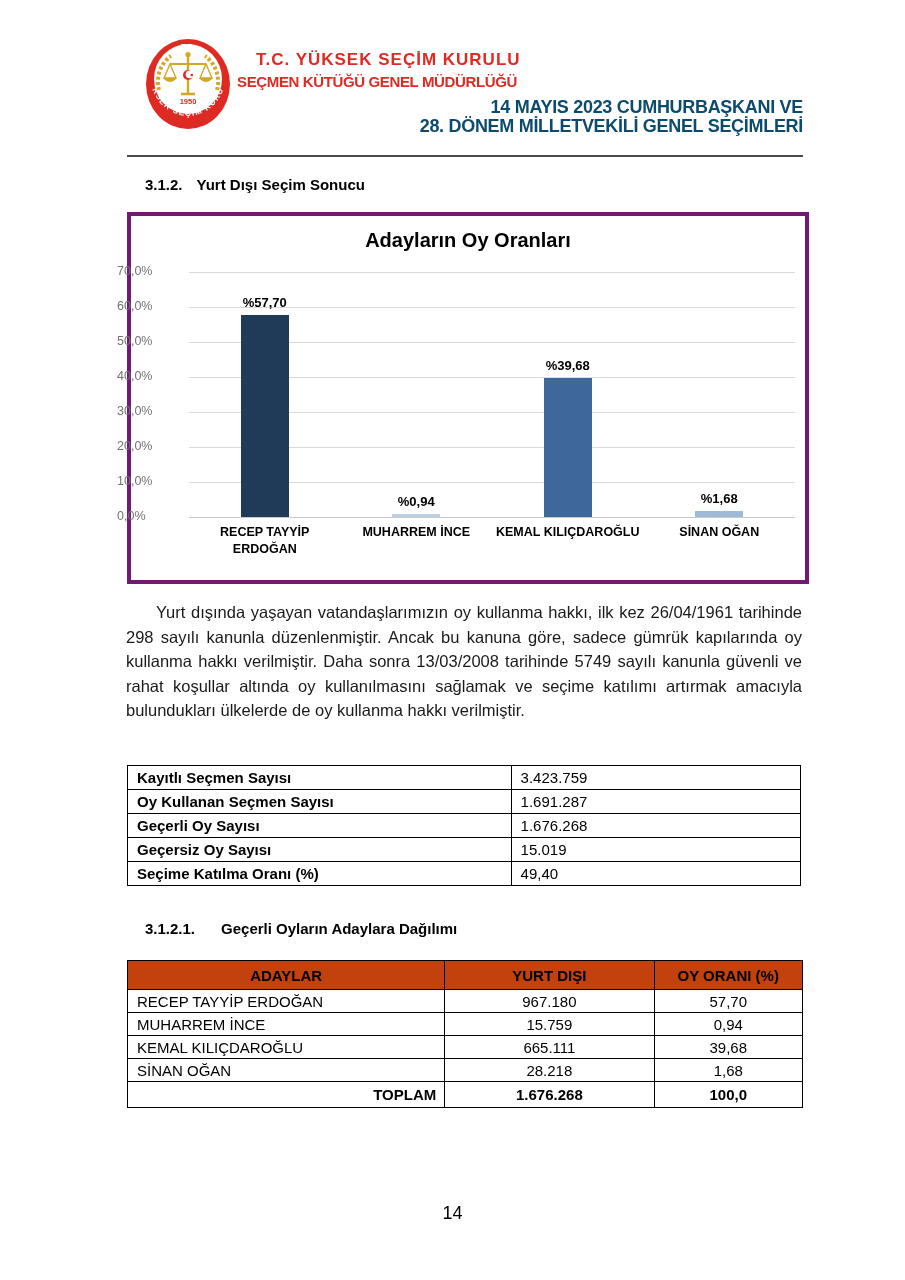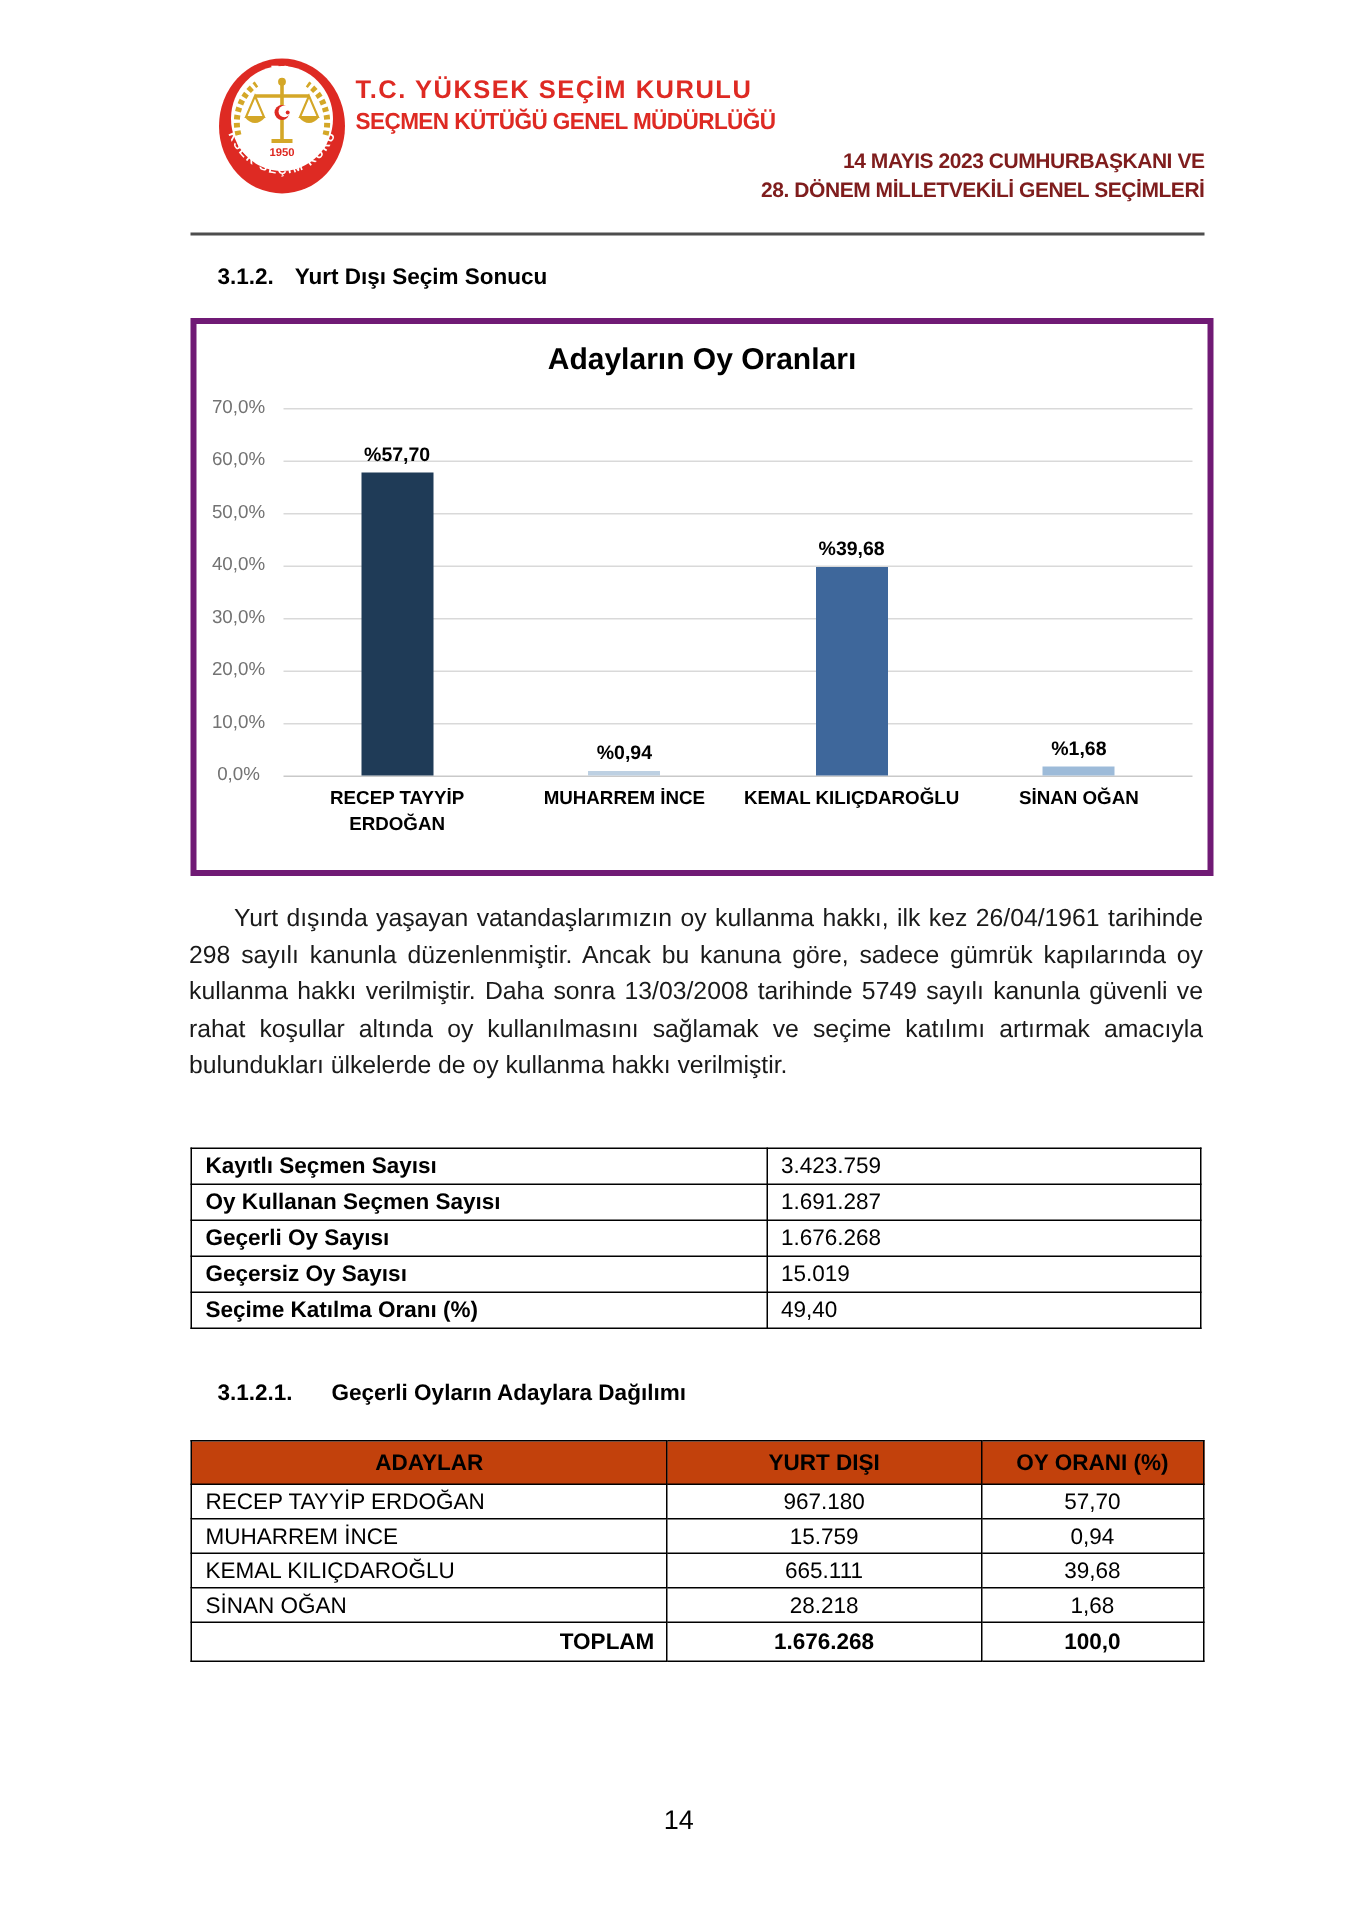--- a/index.html
+++ b/index.html
@@ -5,36 +5,36 @@
   html,body{margin:0;padding:0;background:#888;}
   .page{
     position:relative;width:905px;height:1280px;background:#ffffff;
     font-family:"Liberation Sans", sans-serif;color:#000;overflow:hidden;
     margin:0 auto;
   }
   
   .hdr{position:absolute;left:127px;top:36px;width:676px;height:120px;}
   .logo{position:absolute;left:18px;top:2px;width:86px;height:92px;}
   .org{position:absolute;left:110px;top:14px;color:#de2a23;}
-  .org-l1{font-weight:bold;font-size:17px;letter-spacing:1px;white-space:nowrap;}
+  .org-l1{font-weight:bold;font-size:17px;letter-spacing:1px;white-space:nowrap;margin-left:19px;}
   .org-l2{font-weight:bold;font-size:15.5px;letter-spacing:-0.4px;transform:scaleX(.97);transform-origin:left;white-space:nowrap;margin-top:3px;}
-  .election{position:absolute;right:0;top:62px;text-align:right;color:#7f1d1d;font-weight:bold;font-size:14px;line-height:19px;letter-spacing:-0.3px;}
+  .election{position:absolute;right:0;top:62px;text-align:right;color:#0c4a6e;font-weight:bold;font-size:18px;line-height:19px;letter-spacing:-0.3px;}
   .hdr-rule{position:absolute;left:127px;top:155px;width:676px;height:0;border-top:2px solid #4d4d4d;}
   
   .h1{position:absolute;left:145px;top:176px;font-weight:bold;font-size:15px;}
   .h1 .num{margin-right:14px;}
   .h2{position:absolute;left:145px;top:920px;font-weight:bold;font-size:15px;}
   .h2 .num{margin-right:26px;}
   
   .chart{position:absolute;left:127px;top:212px;width:674px;height:364px;border:4px solid #701a75;background:#fff;}
   .chart-title{position:absolute;top:13px;left:0;width:100%;text-align:center;font-weight:bold;font-size:20px;}
   .plot{position:absolute;left:58px;top:56px;width:606px;height:245px;}
   .gridline{position:absolute;left:0;width:100%;height:0;border-top:1px solid #d9d9d9;}
   .baseline{position:absolute;left:0;bottom:-1px;width:100%;height:0;border-top:1px solid #c9c9c9;}
-  .ytick{position:absolute;right:100%;margin-right:4px;width:52px;text-align:center;font-size:12.5px;color:#737373;white-space:nowrap;}
+  .ytick{position:absolute;right:100%;margin-right:20px;width:52px;text-align:left;font-size:12.5px;color:#737373;white-space:nowrap;}
   .slot{position:absolute;bottom:0;width:151px;height:100%;}
   .bar{position:absolute;left:50%;transform:translateX(-50%);bottom:0;width:48px;}
   .bar-val{position:absolute;left:50%;transform:translateX(-50%);width:100px;text-align:center;font-weight:bold;font-size:13px;color:#000;}
   .xlabel{position:absolute;top:100%;margin-top:7px;left:50%;transform:translateX(-50%);width:150px;text-align:center;font-weight:bold;font-size:12.5px;line-height:1.35;color:#000;}
   
   .para{position:absolute;left:126px;top:600px;width:676px;font-size:16.5px;line-height:24.6px;text-align:justify;text-indent:30px;color:#1a1a1a;}
   
   table{border-collapse:collapse;}
   .t1{position:absolute;left:127px;top:765px;width:674px;}
   .t1 td{border:1.5px solid #000;font-size:15px;height:23px;padding:0 0 0 9px;}

